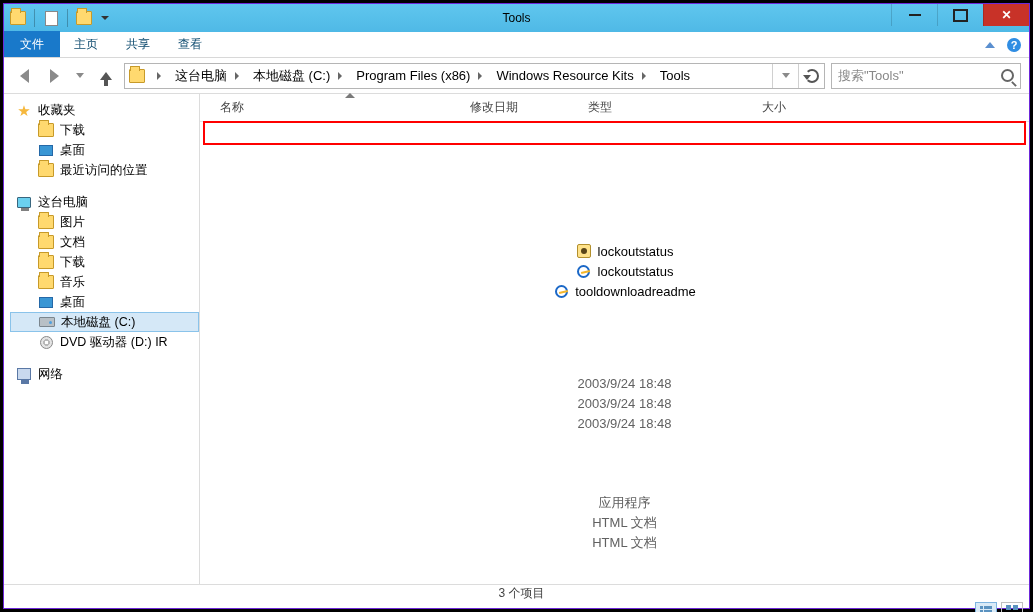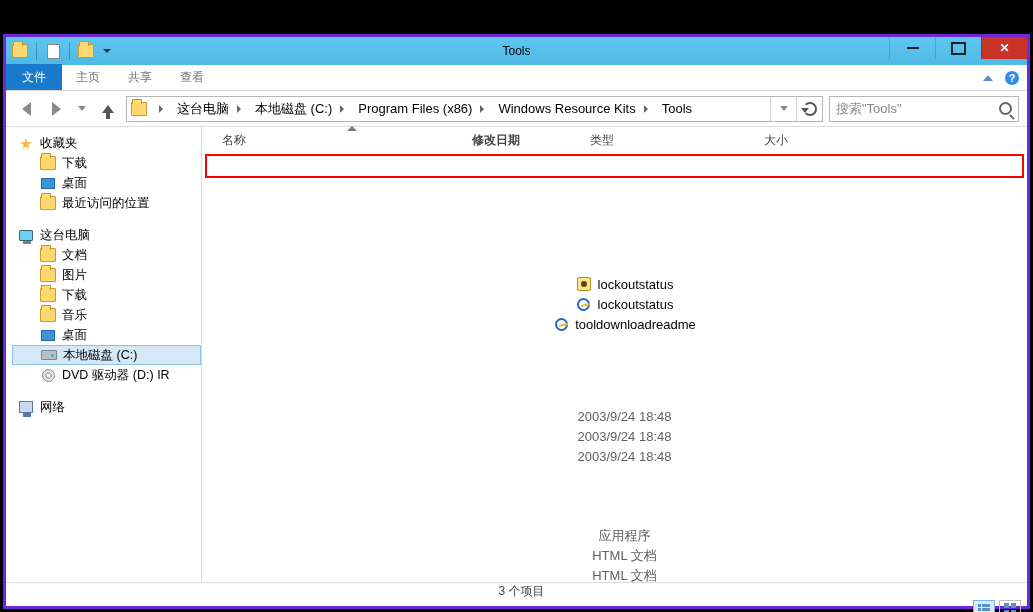--- a/index.html
+++ b/index.html
@@ -1,21 +1,21 @@
 <!DOCTYPE html>
 <html><head>
 <meta charset="utf-8">
 <style>
   * { box-sizing: border-box; font-family: "Microsoft YaHei", "Segoe UI", Tahoma, sans-serif; }
   html, body { margin: 0; padding: 0; }
   body { background: #000; width: 1033px; height: 612px; overflow: hidden; }
 
   .window {
     position: absolute; inset: 3px; background: #fff;
-    border: 3px solid #6d28d9; display: flex; flex-direction: column; margin-top: 31px;
+    border: 1px solid #6d28d9; display: flex; flex-direction: column;
   }
 
   
   .titlebar {
     height: 28px; background: linear-gradient(#5fc6ee, #4fb9e6);
     display: flex; align-items: center; font-size: 12px; color: #000;
     position: relative;
   }
   .titlebar .qat { display: flex; align-items: center; gap: 4px; padding-left: 6px; }
   .folder-mini {
@@ -45,21 +45,21 @@
 
   
   .ribbon {
     height: 26px; background:#fff; border-bottom:1px solid #d8d8d8;
     display:flex; align-items:flex-end; font-size:12px; position:relative;
   }
   .ribbon .filetab {
     height: 26px; padding: 0 16px; background:#1979ca; color:#fff;
     display:flex; align-items:center;
   }
-  .ribbon .tab { padding: 0 14px; height:26px; display:flex; align-items:center; color:#737373; }
+  .ribbon .tab { padding: 0 14px; height:26px; display:flex; align-items:center; color:#0c4a6e; }
   .ribbon .rib-right {
     position:absolute; right:8px; top:0; height:100%; display:flex; align-items:center; gap:12px;
   }
   .caret-up {
     width:0;height:0;border-left:5px solid transparent;border-right:5px solid transparent;
     border-bottom:6px solid #5a8fcf;
   }
   .help-icon {
     width:14px;height:14px;border-radius:50%;background:#2f8de3;color:#fff;font-size:11px;
     display:flex;align-items:center;justify-content:center;font-weight:bold;
@@ -138,21 +138,21 @@
   .net-ic::after{content:"";position:absolute;left:3px;bottom:-5px;width:8px;height:4px;background:#5a78a5;}
   .desk-ic{width:14px;height:11px;background:#3996d4;border:1px solid #2568a7;}
   .spacer { height:12px; }
 
   .content { flex:1; background:#fff; position:relative; }
   .colhdr {
     height:28px; border-bottom:1px solid #e6e6e6; display:flex; font-size:12px; color:#444;
     align-items:center; padding-left:20px;
   }
   .colhdr .c1{flex:0 0 250px;position:relative;}
-  .colhdr .c2{flex:0 0 118px;font-weight:bold;}
+  .colhdr .c2{flex:0 0 118px;}
   .colhdr .c3{flex:0 0 128px;}
   .colhdr .c4{flex:0 0 70px;text-align:right;}
   .sort-mark{position:absolute;left:50%;top:-6px;width:0;height:0;
     border-left:5px solid transparent;border-right:5px solid transparent;border-bottom:5px solid #7a7a7a;}
 
   .rows { padding-top:4px; font-size:13px; }
   .row { display:flex; align-items:center; height:20px; padding-left:20px; color:#616161;flex-direction:column; }
   .row .c1{flex:0 0 250px;display:flex;align-items:center;gap:6px;color:#000;}
   .row .c2{flex:0 0 118px;}
   .row .c3{flex:0 0 128px;}
@@ -309,27 +309,27 @@
       <div class="tnode">
         <span class="ticon">
             <span class="monitor-ic"></span>
           </span>
         <span>这台电脑</span>
       </div>
       <div class="tnode lvl1">
           <span class="ticon">
             <span class="folder-mini"></span>
           </span>
+          <span>图片</span>
+        </div>
+      <div class="tnode lvl1">
+          <span class="ticon">
+            <span class="folder-mini"></span>
+          </span>
           <span>文档</span>
-        </div>
-      <div class="tnode lvl1">
-          <span class="ticon">
-            <span class="folder-mini"></span>
-          </span>
-          <span>图片</span>
         </div>
       <div class="tnode lvl1">
           <span class="ticon">
             <span class="folder-mini"></span>
           </span>
           <span>下载</span>
         </div>
       <div class="tnode lvl1">
           <span class="ticon">
             <span class="folder-mini"></span>

